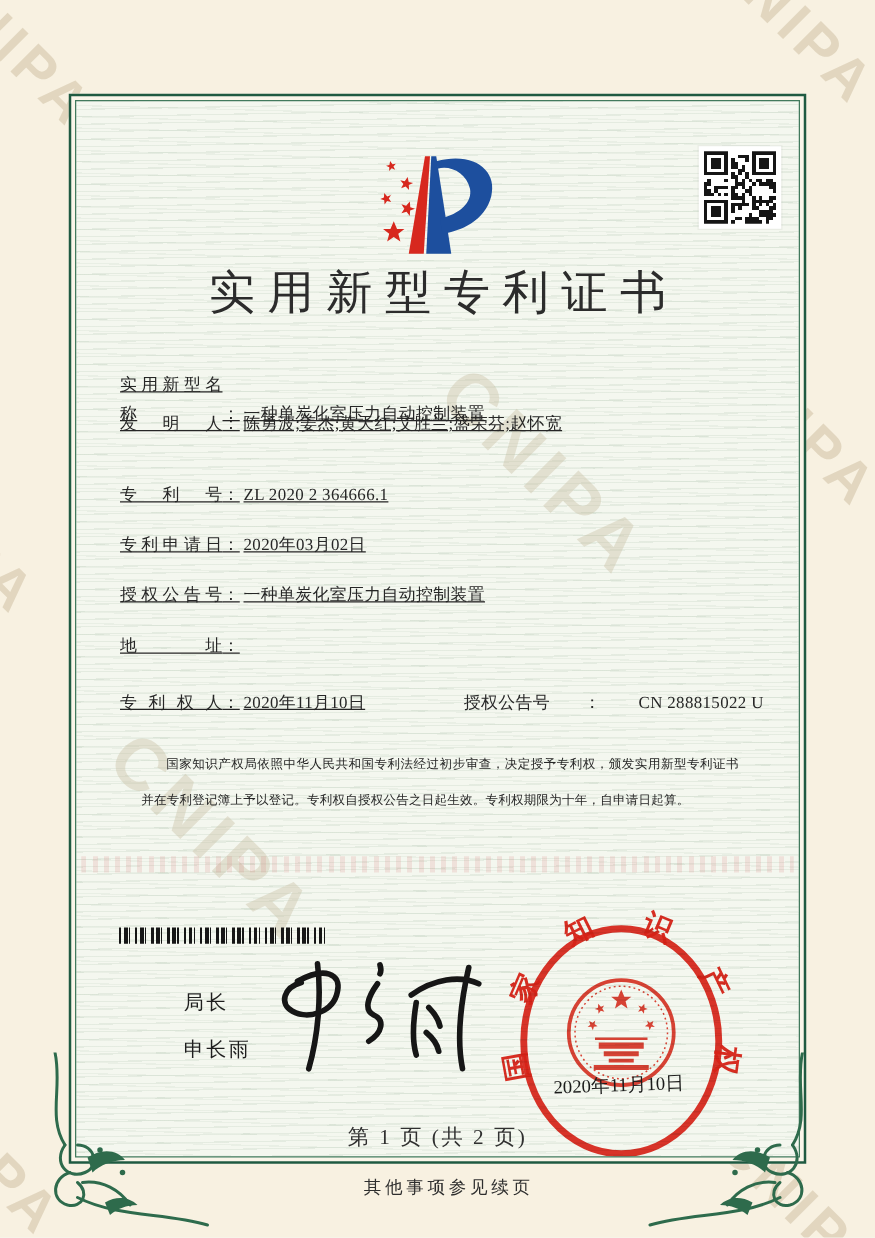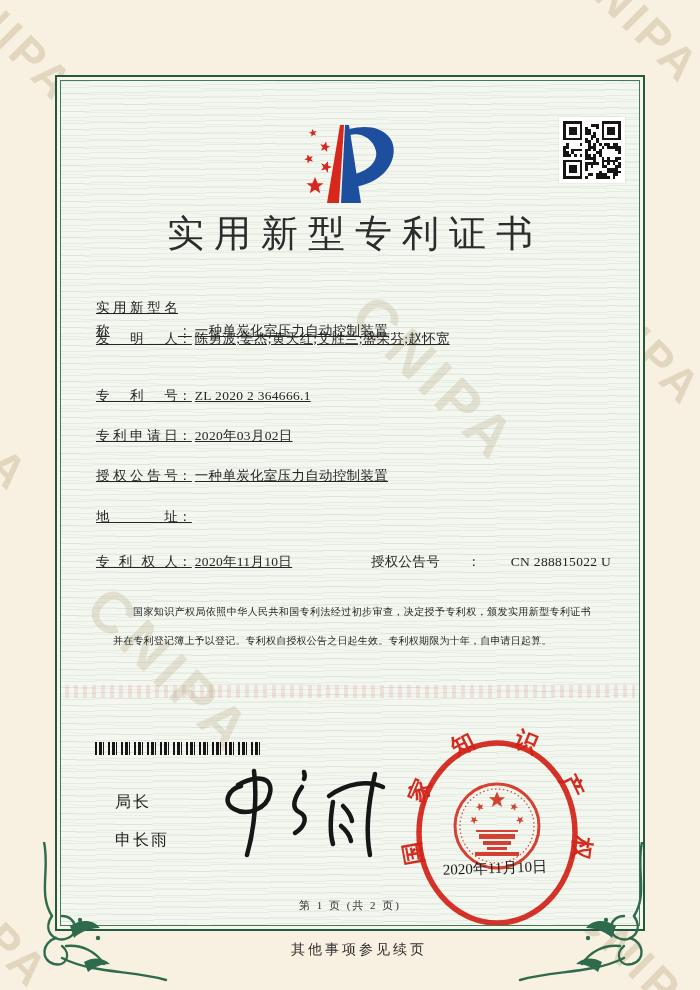--- a/index.html
+++ b/index.html
@@ -71,25 +71,25 @@
   
   .barcode{
     left:34px;top:661px;width:165px;height:13px;
     background:repeating-linear-gradient(90deg,
       #161616 0 2px, rgba(0,0,0,0) 2px 4px,
       #161616 4px 7px, rgba(0,0,0,0) 7px 8px,
       #161616 8px 9px, rgba(0,0,0,0) 9px 13px);
   }
   .officer{left:54px;top:711px;font-family:"Liberation Sans","DejaVu Sans",sans-serif;
     font-size:16px;color:#1e1e1e;letter-spacing:2px;}
-  .officer div{margin-bottom:17px;}
+  .officer div{margin-bottom:17px;margin-left:32px;}
   .sig{left:149px;top:684px;}
   .seal{left:336px;top:642px;z-index:2;mix-blend-mode:multiply;}
   .page-info{left:0;right:0;top:817px;text-align:center;
-    font-size:11px;letter-spacing:2px;color:#303030;}
+    font-size:17px;letter-spacing:2px;color:#303030;}
   
   .flourish{position:absolute;z-index:2;}
   .fl-left{left:36px;top:842px;}
   .fl-right{left:516px;top:842px;transform:scaleX(-1);}
   .cont-note{
     position:absolute;left:18px;right:0;top:941px;text-align:center;z-index:1;
     font-size:14px;letter-spacing:3px;color:#2e2e2e;
   }
 </style>
 </head>

